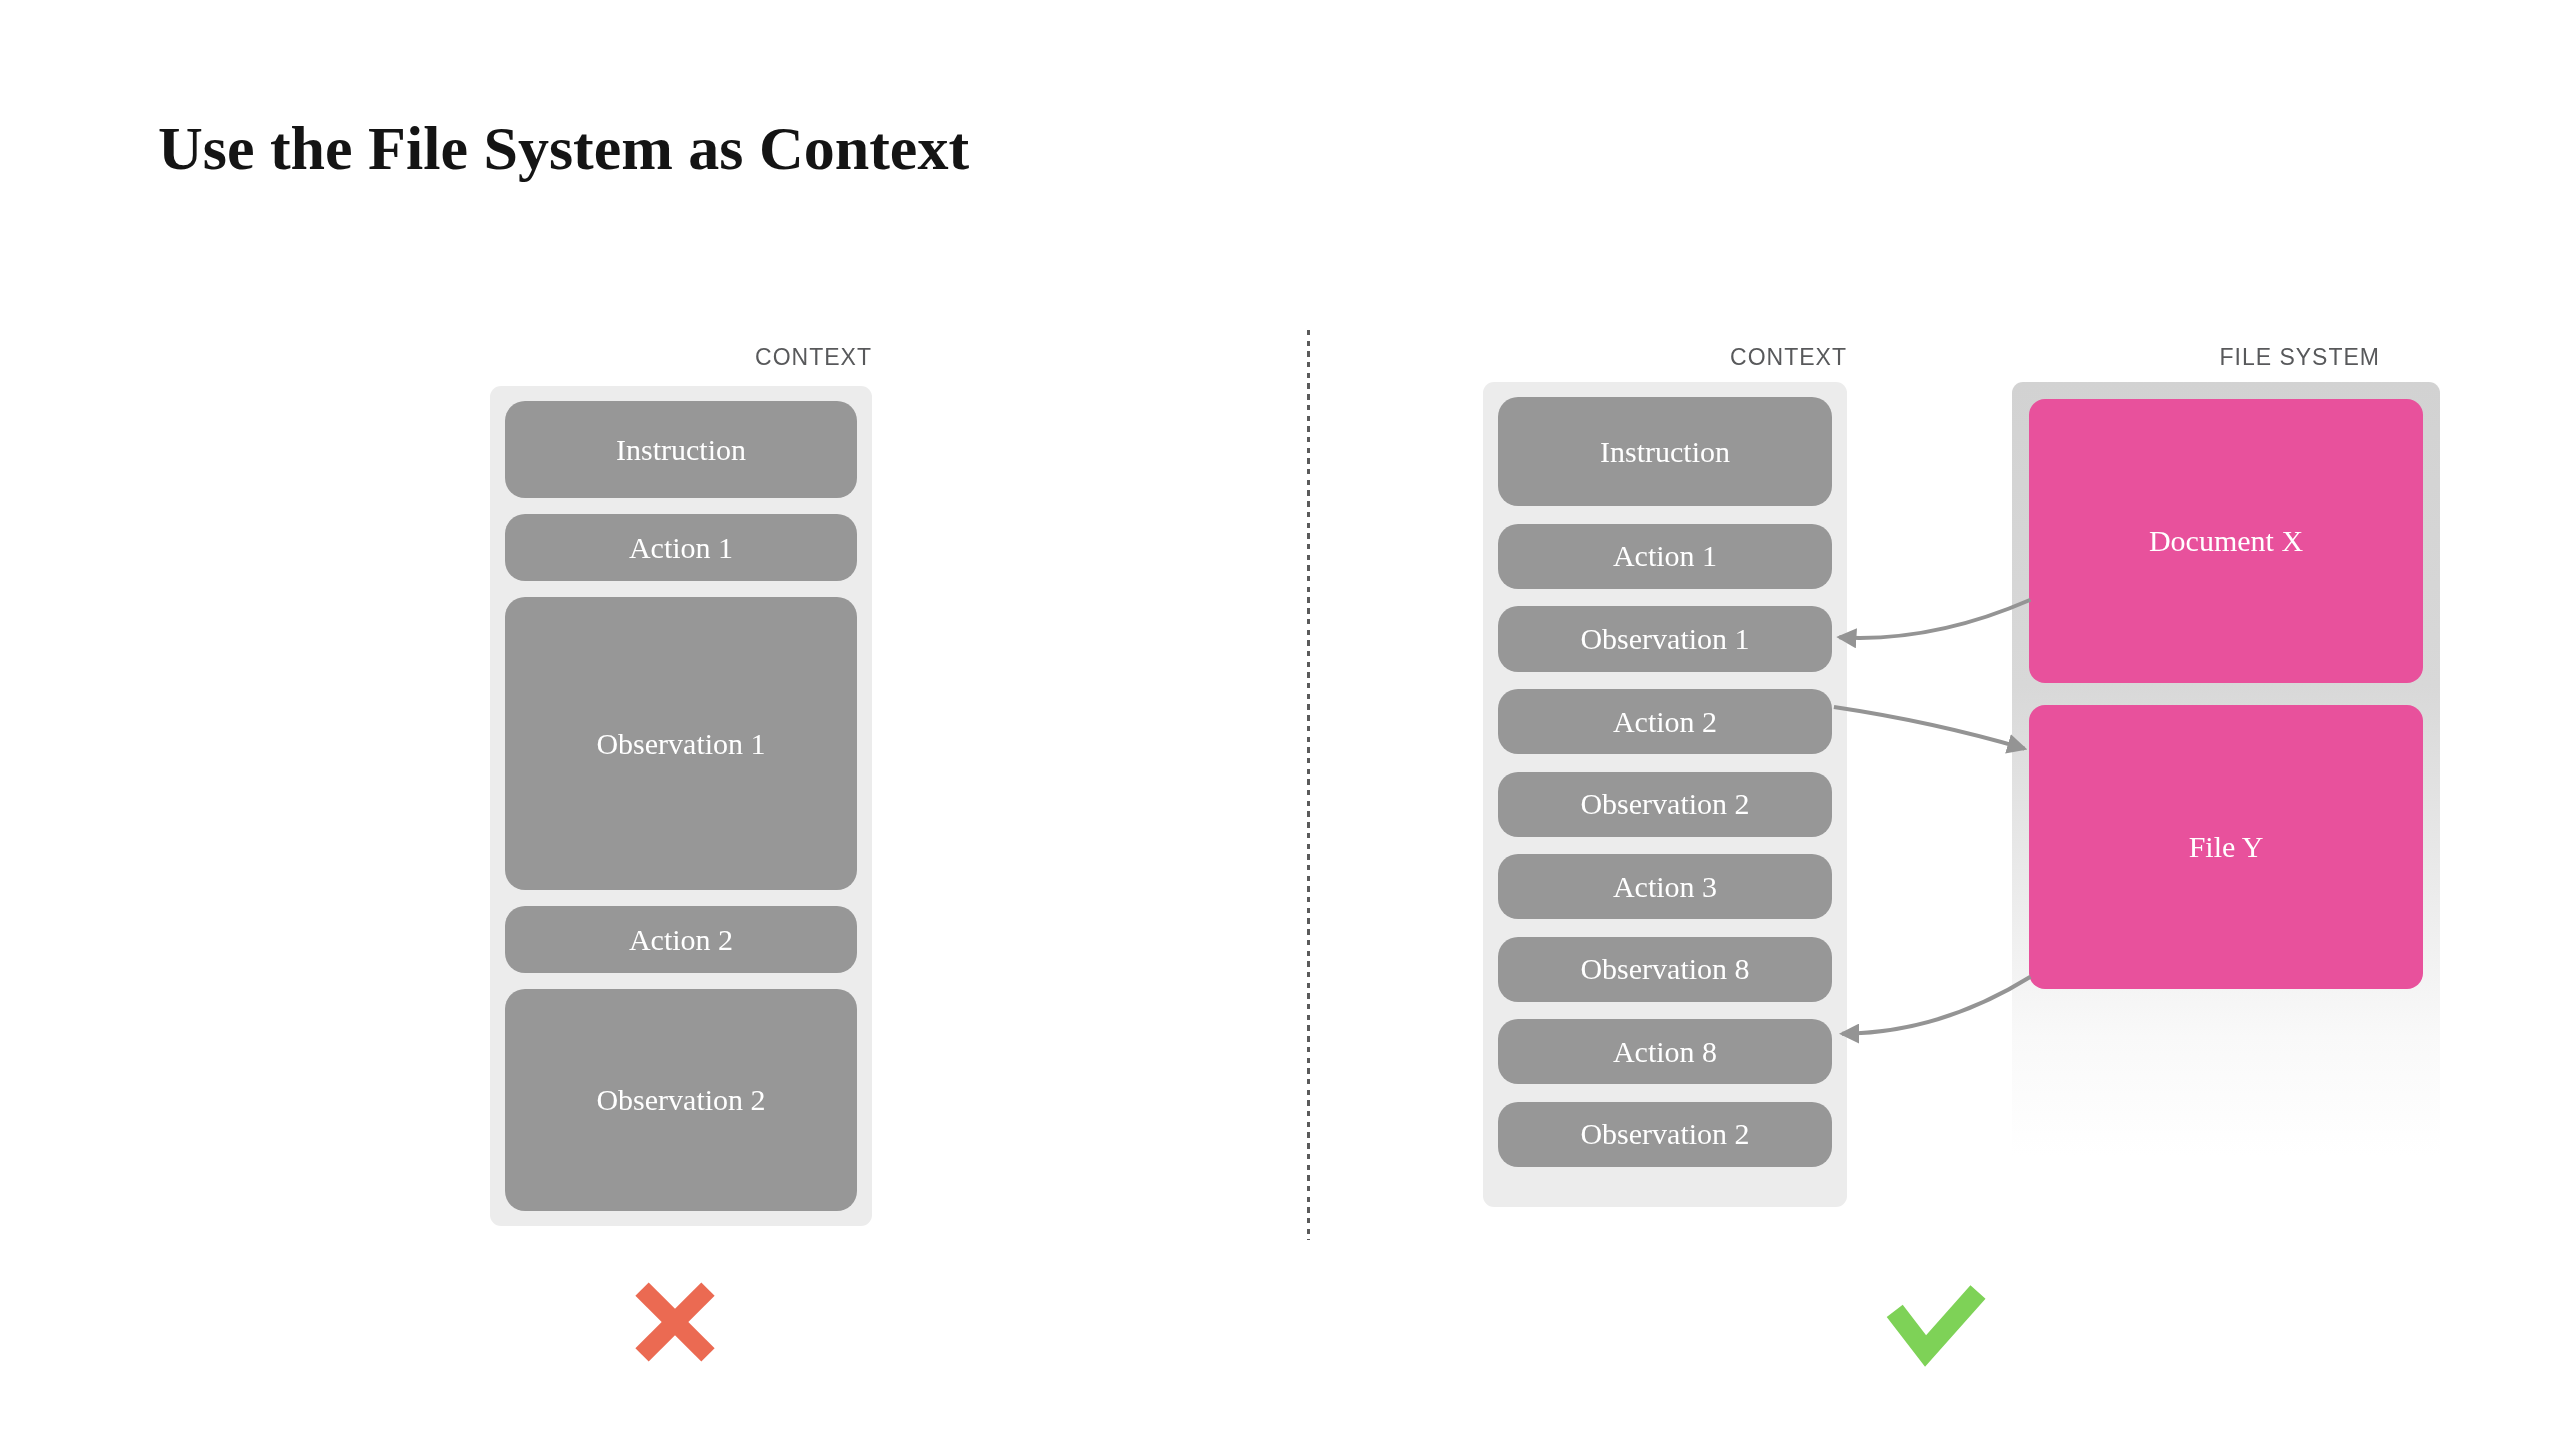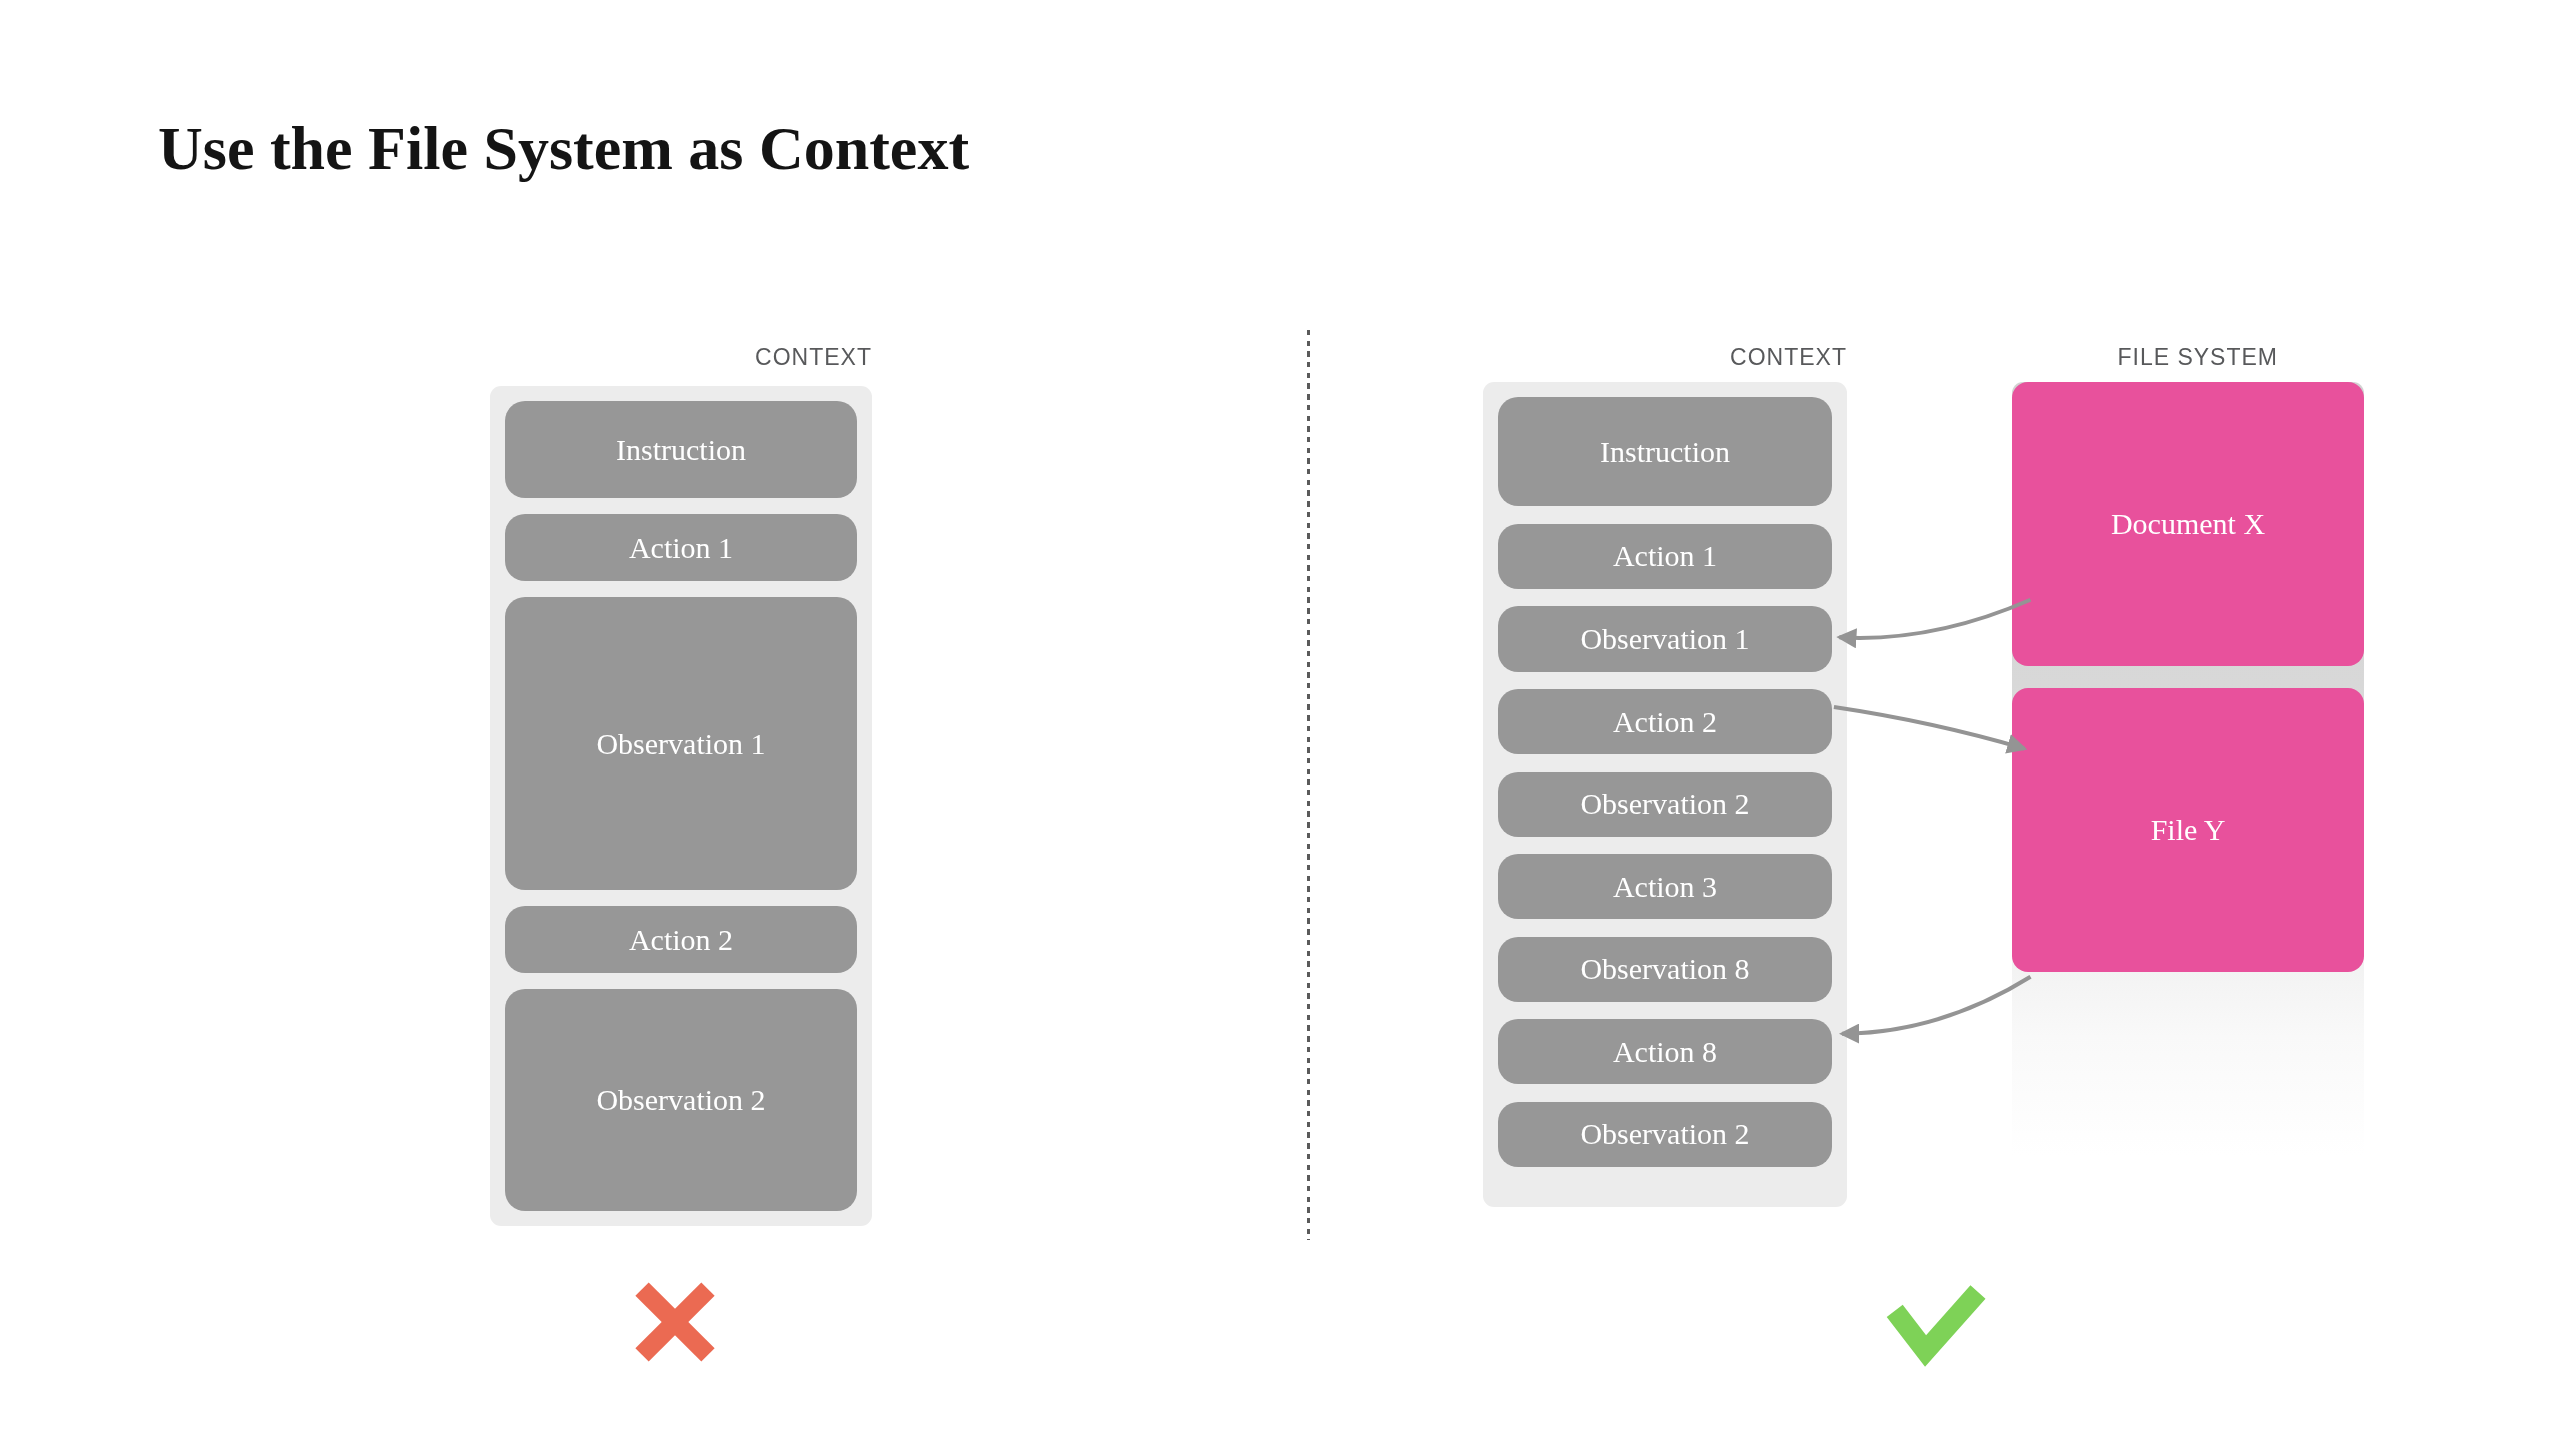--- a/index.html
+++ b/index.html
@@ -15,38 +15,38 @@
     font-size:62px;line-height:1.15;color:#141414;letter-spacing:0px;white-space:nowrap;
   }
   
   .col-label{
     position:absolute;top:343px;height:29.5px;
     font-family:"Liberation Sans", sans-serif;font-size:23px;letter-spacing:1px;
     color:#58595b;text-align:right;line-height:29.5px;white-space:nowrap;
   }
   .label-left{left:470px;width:382px;}
   .label-right-context{left:1463px;width:364px;}
-  .label-file-system{left:1890px;width:368px;}
+  .label-file-system{left:1992px;width:368px;}
   
   .panel{
     position:absolute;box-sizing:border-box;border-radius:11px;
     display:flex;flex-direction:column;
   }
   .left-context-panel{
     left:470px;top:386px;width:382px;height:840px;
     background:#ececec;padding:15.4px;gap:16px;
   }
   .right-context-panel{
     left:1463px;top:382px;width:364px;height:825px;
     background:#ececec;padding:15.4px 15.4px 40px 15.4px;gap:17.4px;
   }
   .file-system-panel{
-    left:1992px;top:382px;width:352px;height:798px;
+    left:1992px;top:382px;width:428px;height:798px;
     background:linear-gradient(180deg,#d2d2d2 0%,#d8d8d8 38%,#eaeaea 62%,#f9f9f9 82%,#ffffff 97%);
-    gap:21.5px;
+    padding:17px;gap:21.5px;
   }
   
   .gbox{
     background:#979797;border-radius:20px;flex:0 0 auto;
     display:flex;align-items:center;justify-content:center;
     color:#ffffff;font-size:30px;font-family:"Liberation Serif", serif;
   }
   .h-instr-left{height:97px;}
   .h-small{height:67px;}
   .h-obs1-left{height:293px;}

